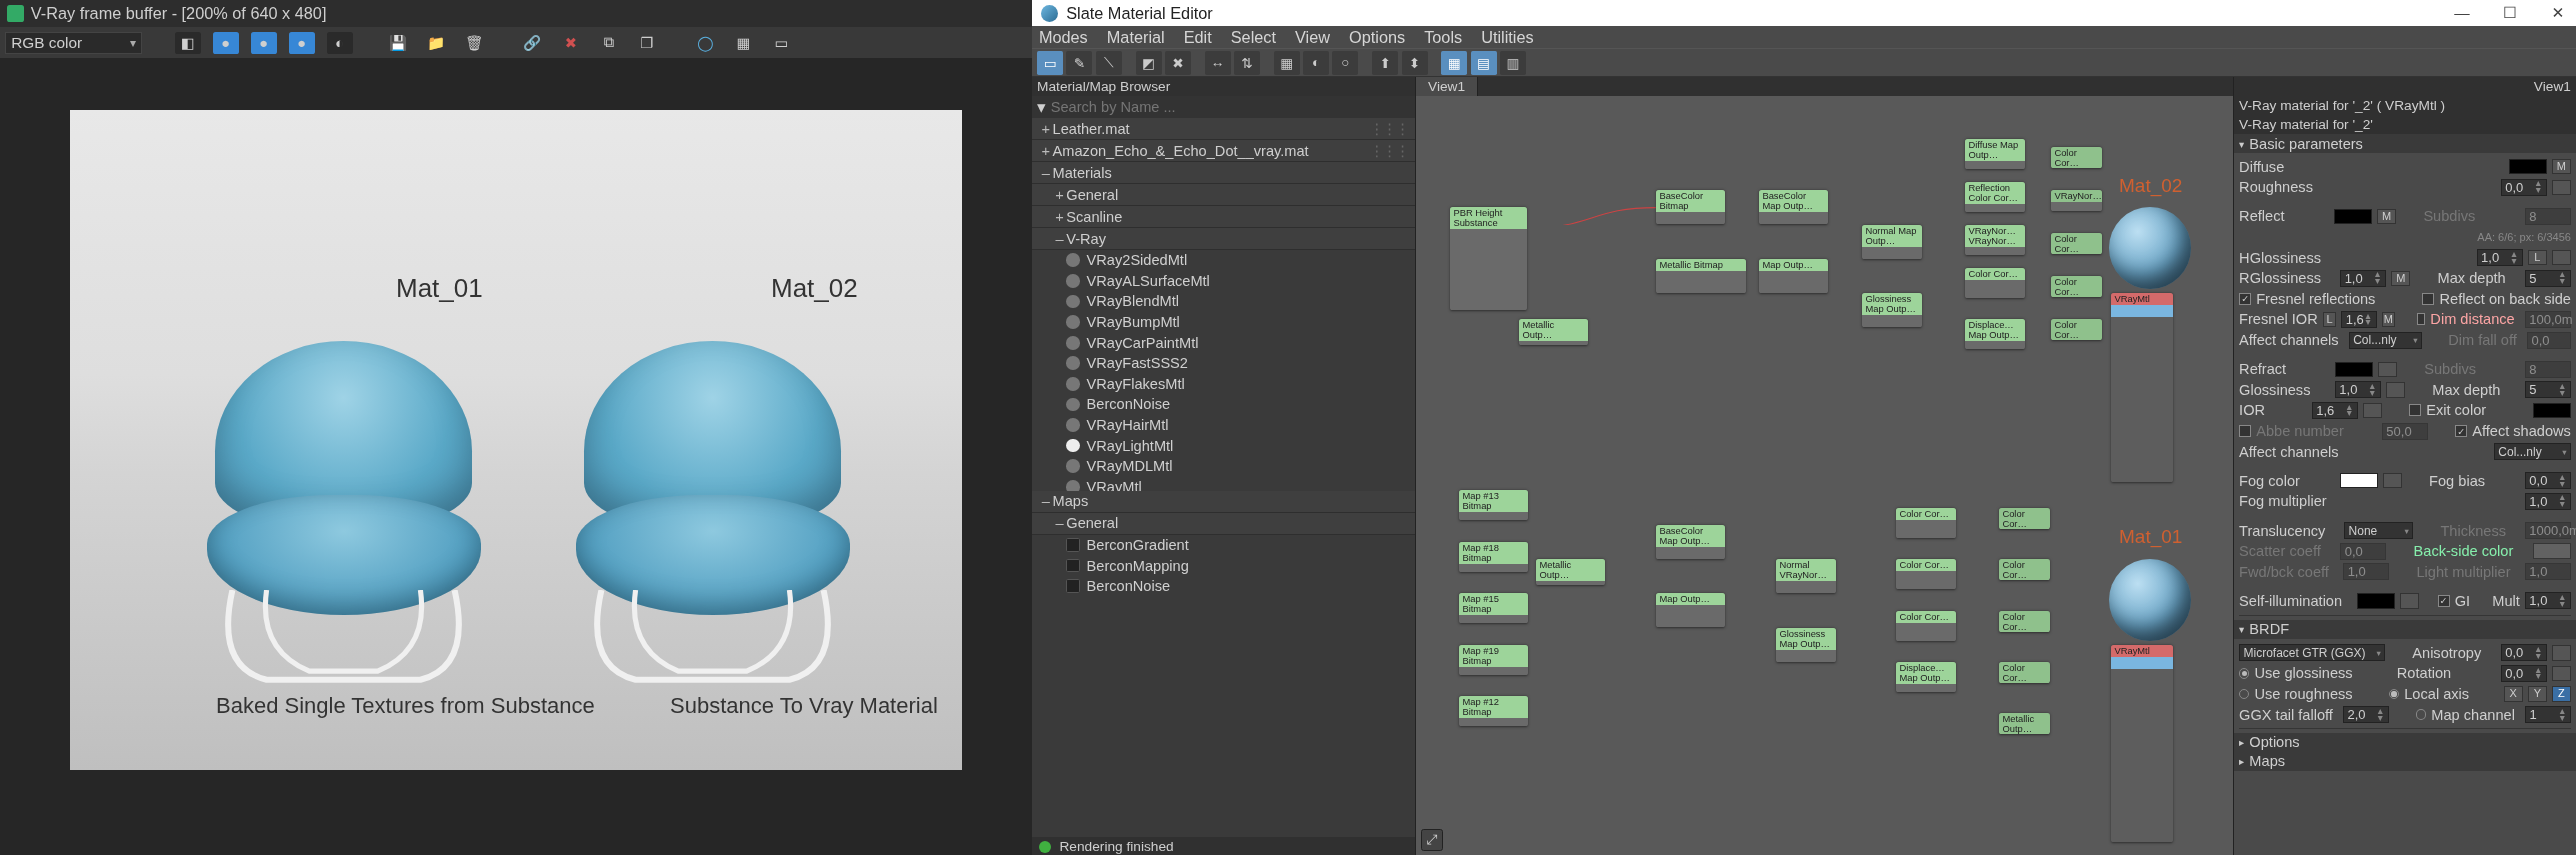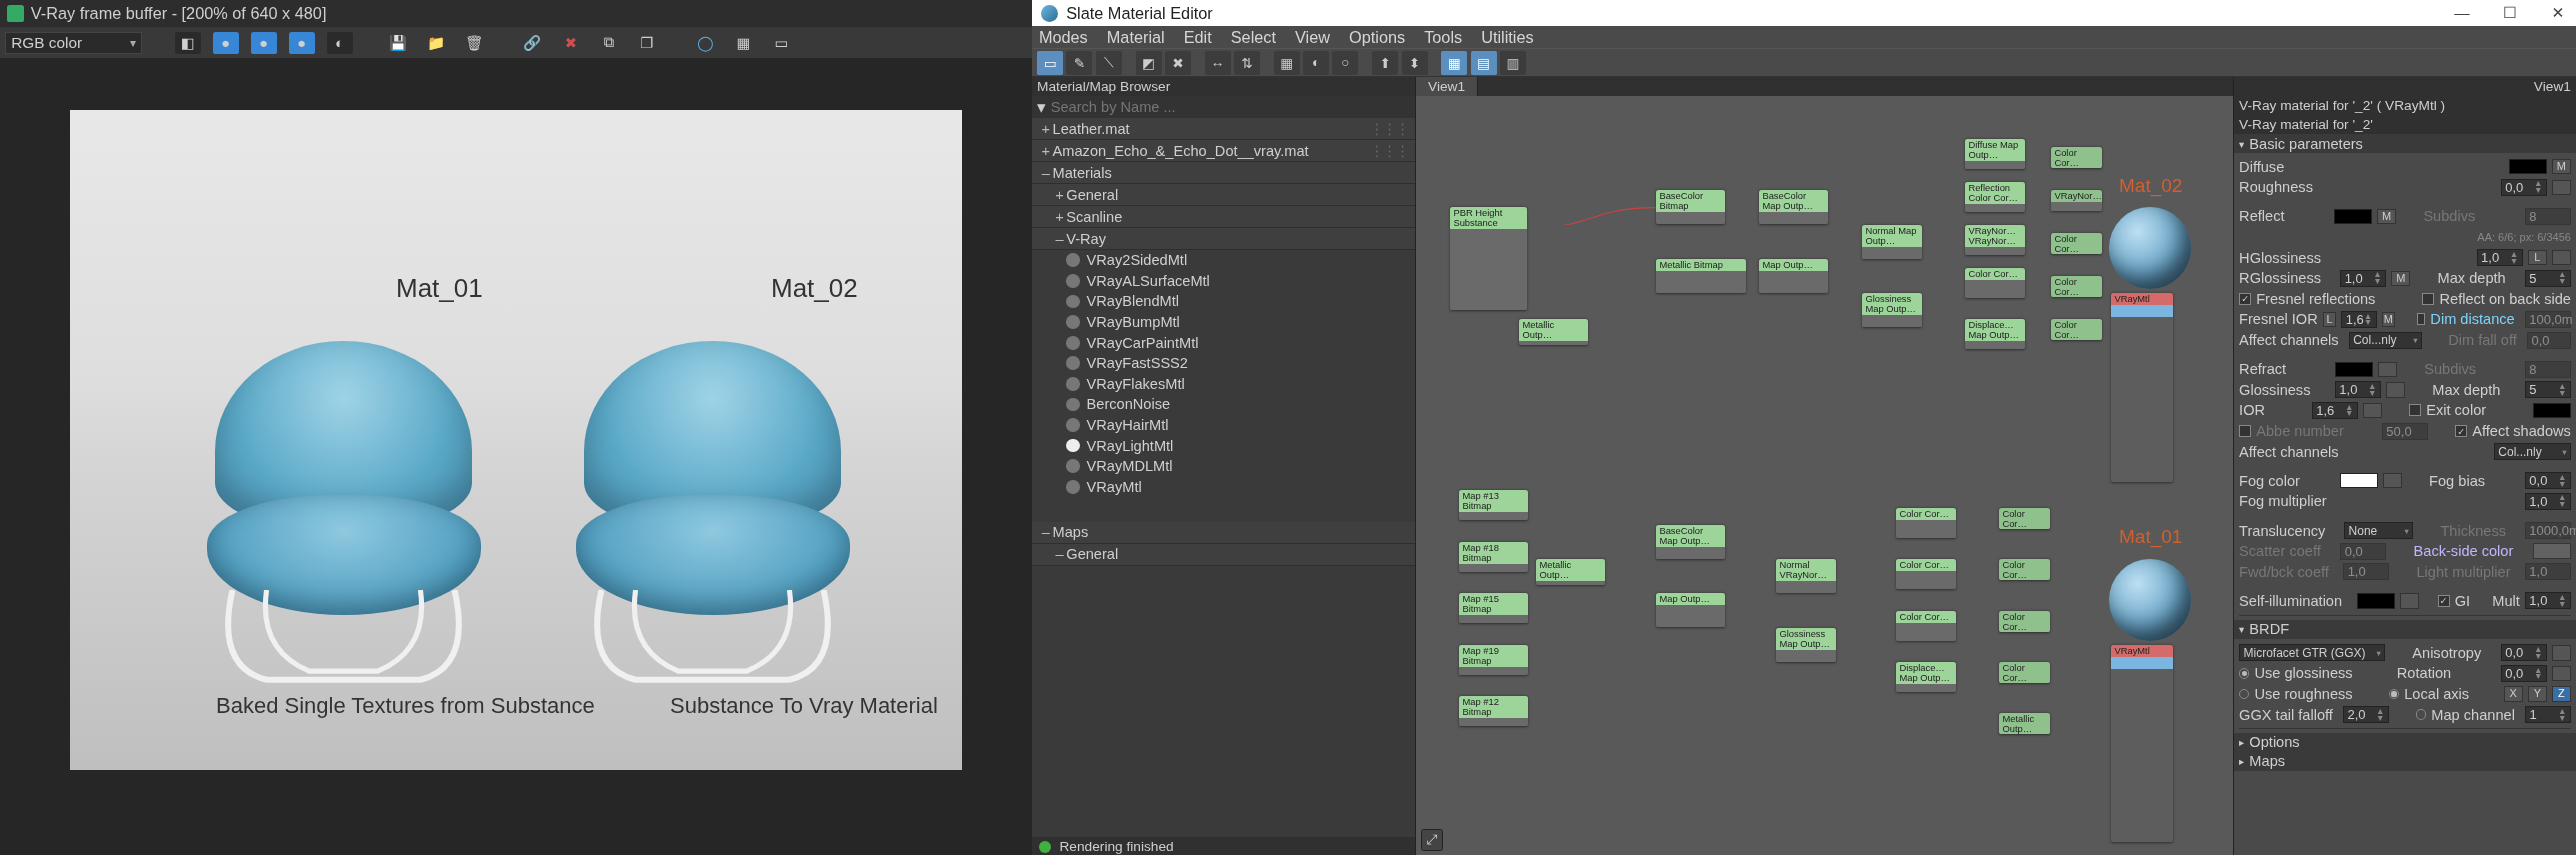--- a/index.html
+++ b/index.html
@@ -310,20 +310,34 @@
               <span>VRayMtl</span>
             </div>
           </div>
         <div class="browser-cat">
             <span class="plus">–</span>
             <span>Maps</span>
           </div>
         <div class="browser-cat sub">
             <span class="plus">–</span>
             <span>General</span>
+          </div>
+        <div id="maps-list">
+            <div class="mat-item">
+              <span class="swatch blk"></span>
+              <span>BerconGradient</span>
+            </div>
+            <div class="mat-item">
+              <span class="swatch blk"></span>
+              <span>BerconMapping</span>
+            </div>
+            <div class="mat-item">
+              <span class="swatch blk"></span>
+              <span>BerconNoise</span>
+            </div>
           </div>
         <div style="flex:1"></div>
         <div class="statusbar">
           <span class="led"></span>
           <span>Rendering finished</span>
         </div>
       </div>
 
       <div class="nodeview-wrap">
         <div class="viewtab">
@@ -627,21 +641,21 @@
           <div class="prow">
               <span class="plabel">Fresnel IOR</span>
               <span class="pbtn">L</span>
               <span class="pspin">
                 <span>1,6</span>
                 <span class="ar">▲<br>▼</span>
               </span>
               <span class="pbtn">M</span>
             <span style="width:17px"></span>
               <span class="chk"></span>
-              <span class="plabel" style="color:#7dd3fc">Dim distance</span>
+              <span class="plabel" style="color:#fca5a5">Dim distance</span>
               <span class="gap"></span>
               <span class="pspin" style="opacity:.5">
                 <span>100,0m</span>
               </span>
             </div>
           <div class="prow">
               <span class="plabel">Affect channels</span>
               <span class="gap"></span>
               <span class="pdd" style="width:77px">
                 <span>Col...nly</span>
@@ -753,21 +767,21 @@
                 <span>1000,0m</span>
               </span>
             </div>
           <div class="prow">
               <span class="plabel" style="color:#777">Scatter coeff</span>
               <span class="gap"></span>
               <span class="pspin" style="opacity:.5">
                 <span>0,0</span>
               </span>
             <span style="width:17px"></span>
-              <span class="plabel" style="color:#c4b5fd">Back-side color</span>
+              <span class="plabel" style="color:#86efac">Back-side color</span>
               <span class="gap"></span>
               <span class="pswatch grey" style="opacity:.5"></span>
             </div>
           <div class="prow">
               <span class="plabel" style="color:#777">Fwd/bck coeff</span>
               <span class="gap"></span>
               <span class="pspin" style="opacity:.5">
                 <span>1,0</span>
               </span>
             <span style="width:17px"></span>

